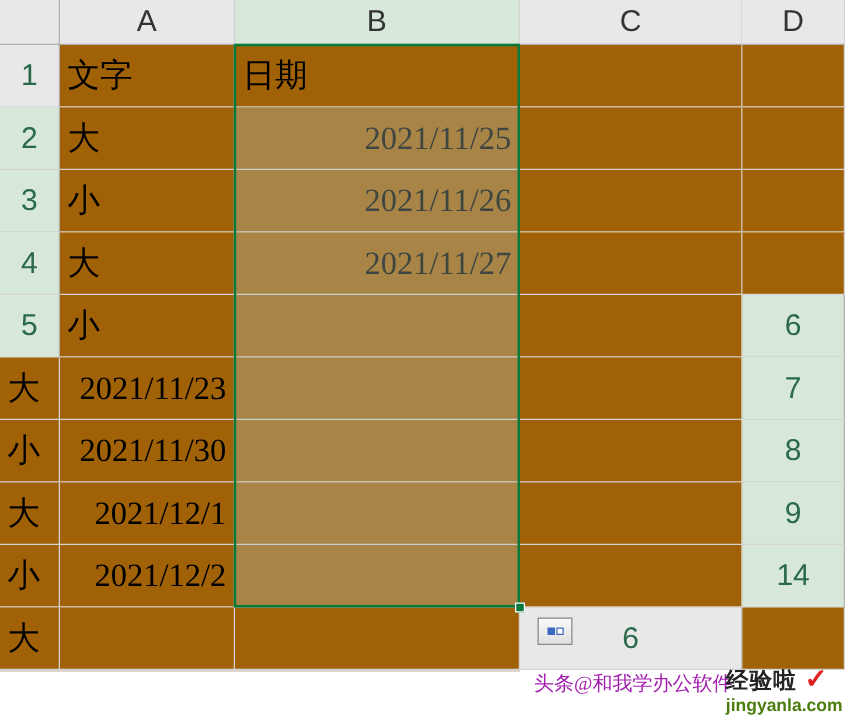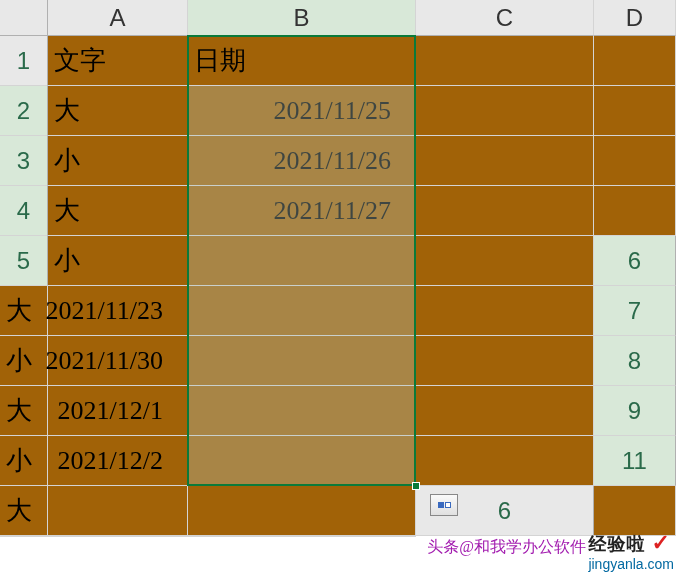--- a/index.html
+++ b/index.html
@@ -46,21 +46,21 @@
       color: #2a6a4a;
       justify-content: center;
       border-right: 1px solid #b0b0b0;
       font-size: 24px;
       font-family: Arial, sans-serif;
     }
     .row-head.active {
       background: #d8e8d8;
     }
     .data-a { justify-content: flex-start; }
-    .data-b { justify-content: flex-end; padding-right: 24px; }
+    .data-b { justify-content: flex-end; padding-right: 6px; }
     .selected-range {
       position: absolute;
       border: 2px solid #0a7a3a;
       pointer-events: none;
       z-index: 5;
     }
     .sel-fill {
       position: absolute;
       background: rgba(180,200,190,0.35);
       pointer-events: none;
@@ -100,21 +100,22 @@
     }
     .wm-top {
       font-size: 18px;
       font-weight: bold;
       color: #222;
       letter-spacing: 1px;
     }
     .wm-top .chk { color: #d22; font-size: 22px; }
     .wm-bot {
       font-size: 14px;
-      color: #0369a1;
+      color: #4d7c0f;
+      font-weight: bold;
     }
     .wm-back {
       position:absolute;
       right:90px;
       bottom:22px;
       font-size:16px;
       color:#a21caf;
       z-index:19;
     }
   </style>
@@ -174,21 +175,21 @@
   <div class="cell data-b">2021/12/1</div>
   <div class="cell"></div>
   <div class="cell"></div>
 
   <div class="cell row-head active">9</div>
   <div class="cell data-a">小</div>
   <div class="cell data-b">2021/12/2</div>
   <div class="cell"></div>
   <div class="cell"></div>
 
-  <div class="cell row-head active">11</div>
+  <div class="cell row-head active">14</div>
   <div class="cell data-a">大</div>
   <div class="cell"></div>
   <div class="cell"></div>
 
   <div class="cell row-head">6</div>
   <div class="cell"></div>
   <div class="cell"></div>
   <div class="cell"></div>
   <div class="cell"></div>
 </div>

